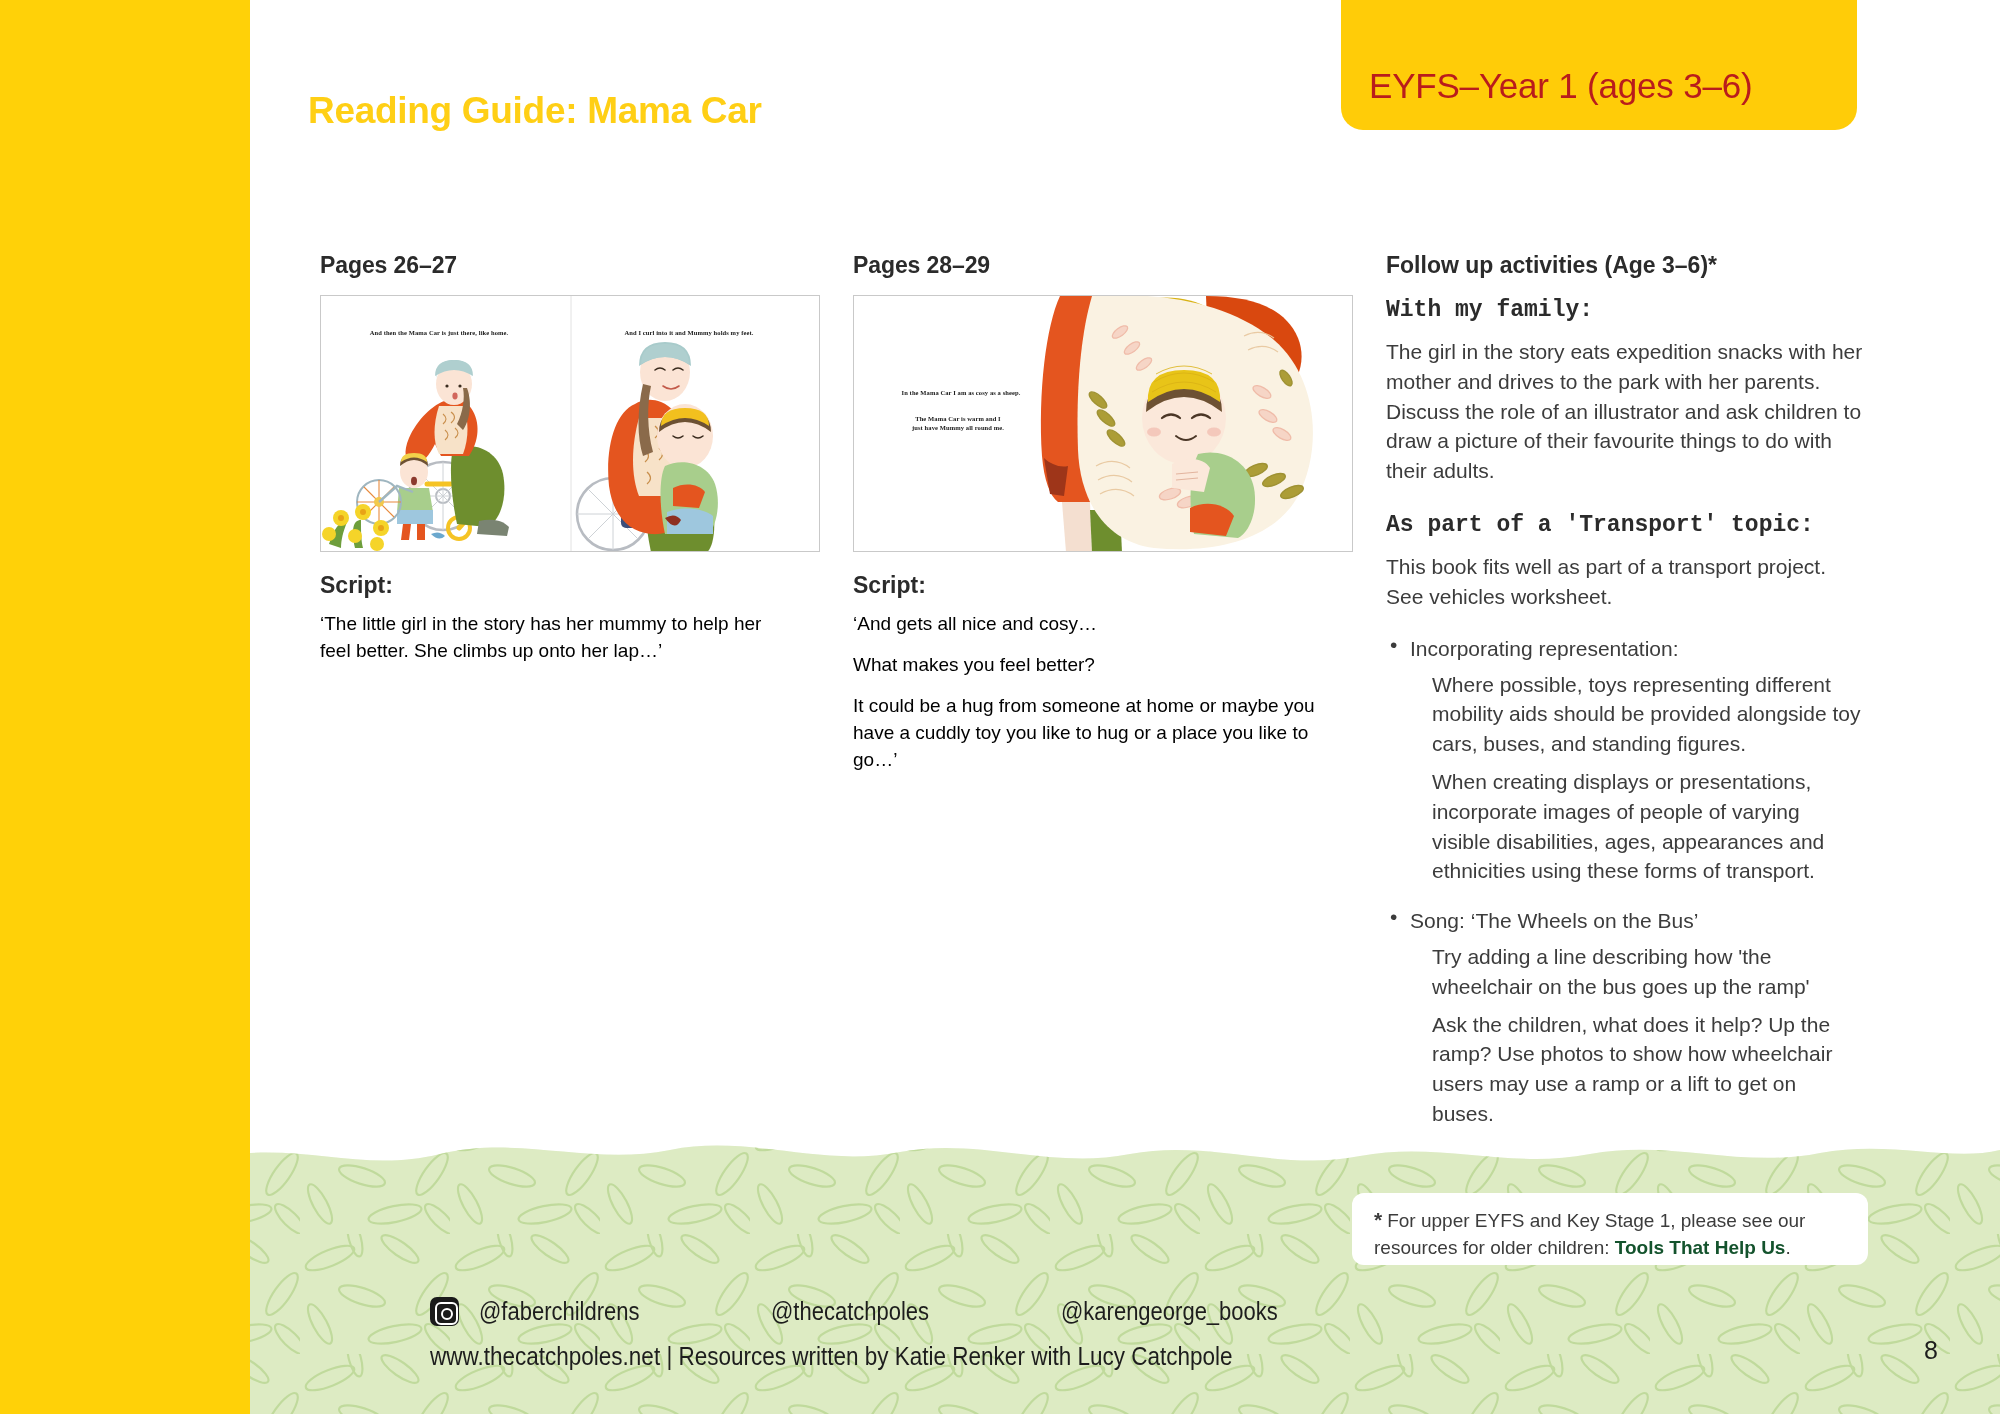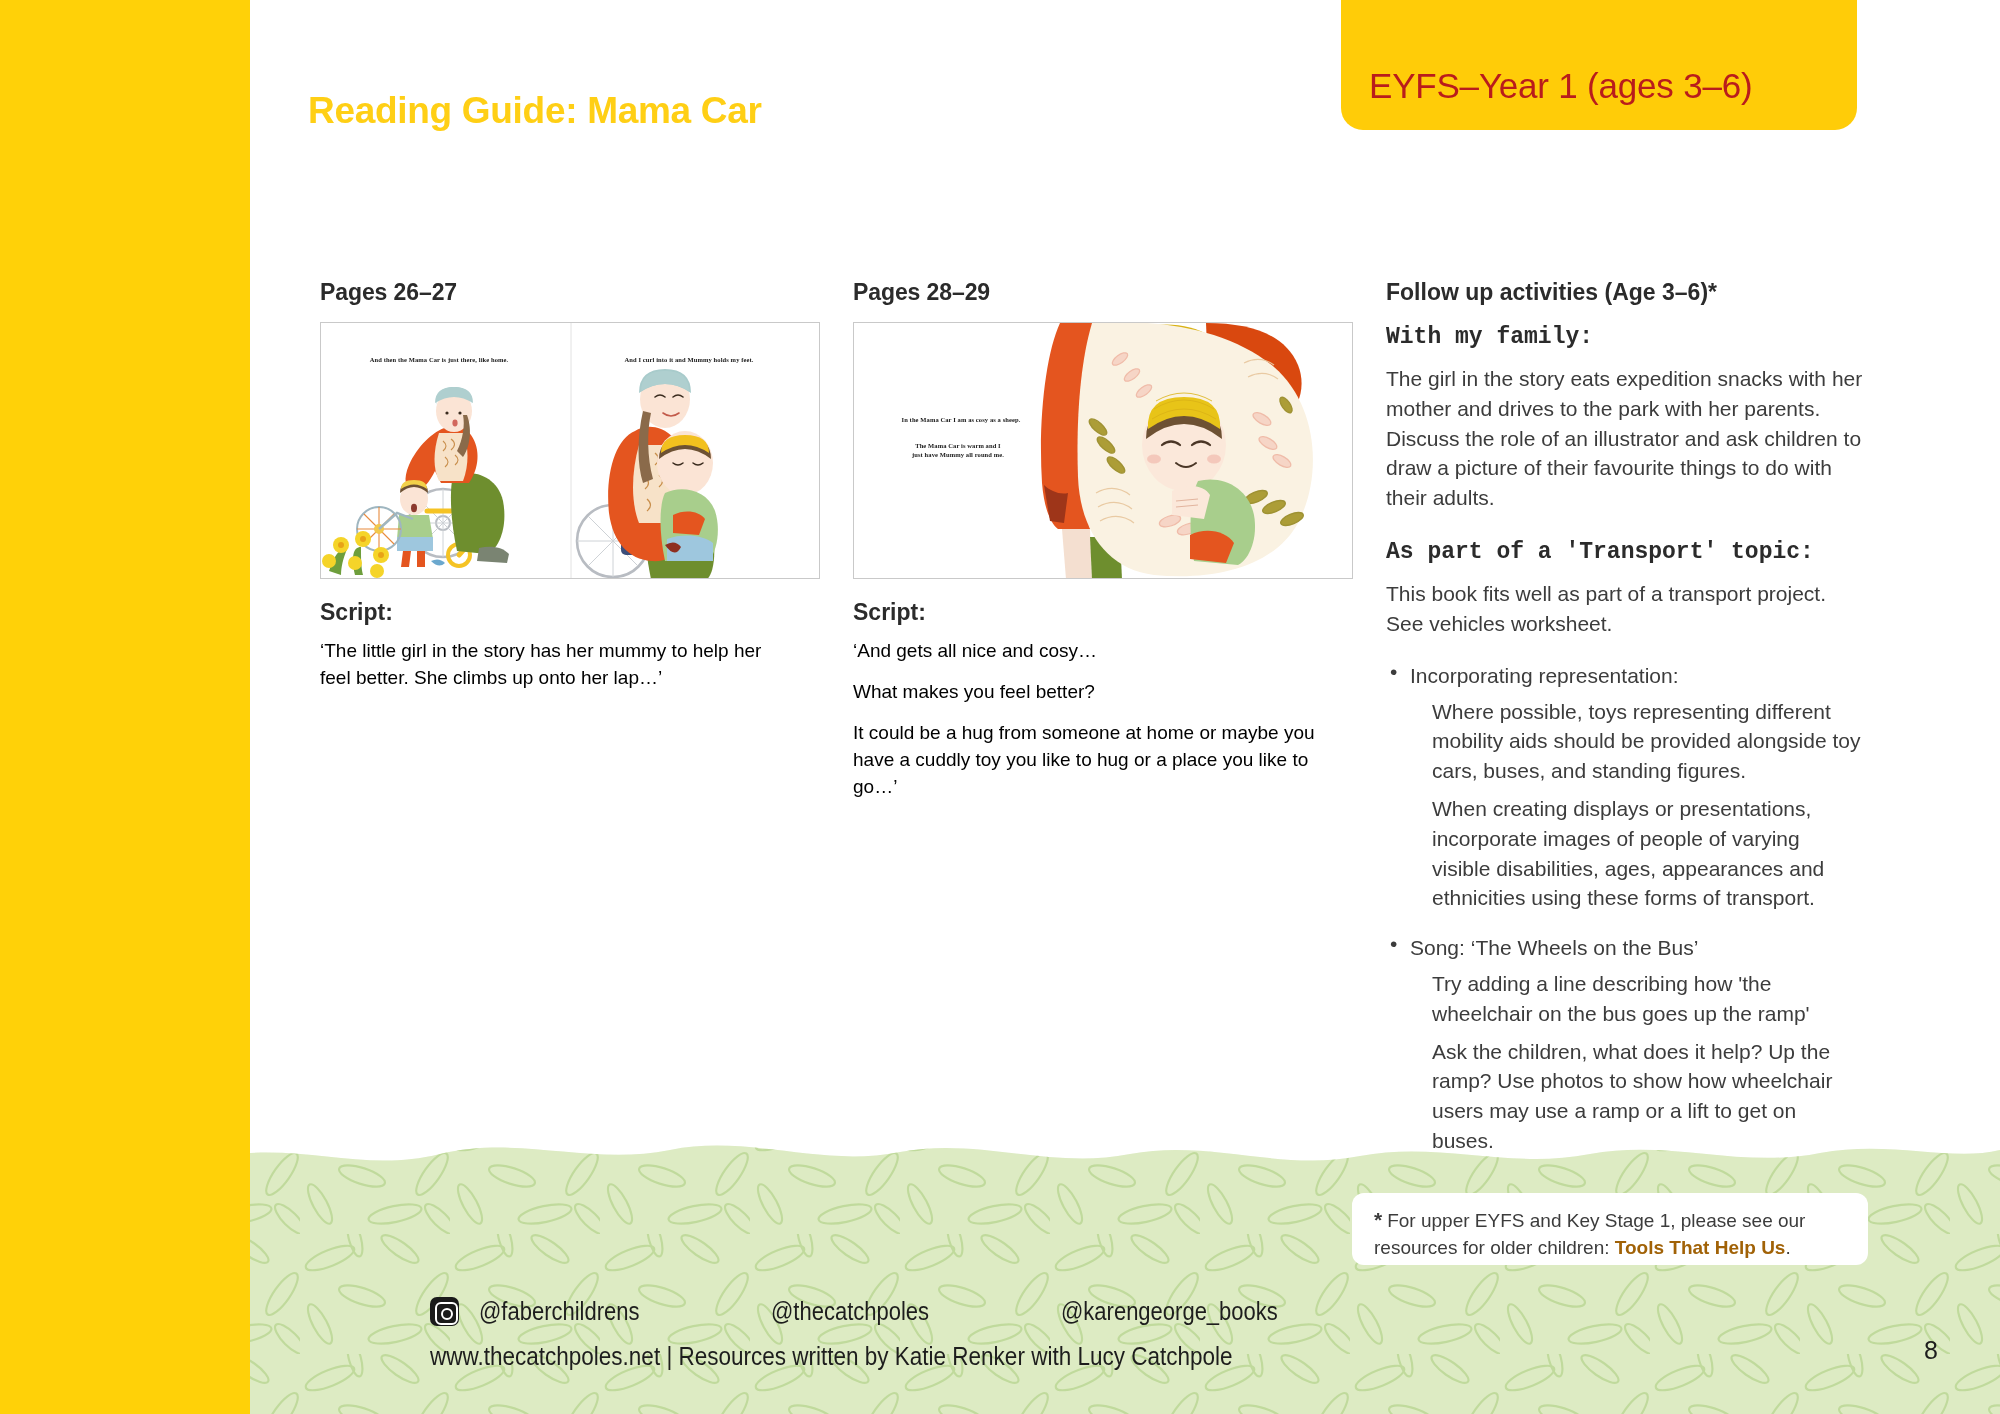--- a/index.html
+++ b/index.html
@@ -34,21 +34,21 @@
     border-radius:0 0 22px 22px;
     display:flex; align-items:flex-end; justify-content:flex-start;
     padding:0 0 24px 28px;
   }
   .age-badge-label{
     color:#b91c1c; font-size:35px; font-weight:400;
     letter-spacing:-0.2px; white-space:nowrap;
   }
 
   
-  .col{ position:absolute; top:279px;padding-left:28px; }
+  .col{ position:absolute; top:252px;padding-left:28px; }
   .col-a{ left:292px; width:500px; }
   .col-b{ left:825px; width:500px; }
   .col-c{ left:1358px; width:505px; }
 
   .col-head{
     font-size:23px; font-weight:700; color:#2b2b2b;
     letter-spacing:-0.1px; margin-bottom:16px;
   }
 
   
@@ -104,21 +104,21 @@
     position:absolute; left:1352px; top:1193px;
     width:516px; height:72px;
     background:#ffffff; border-radius:12px;
     padding:12px 22px 0 22px;
     z-index:5;
   }
   .footnote-text{
     font-size:19px; line-height:1.4; color:#3c3c3c; text-align:left;
   }
   .footnote-text .star{ font-weight:700; font-size:21px; margin-right:5px; }
-  .footnote-text b{ font-weight:700; color:#a16207; }
+  .footnote-text b{ font-weight:700; color:#14532d; }
 
   
   .footer-social{
     position:absolute; top:1297px; left:430px;
     display:flex; align-items:center; z-index:5;
     font-family:"Liberation Sans Narrow","Liberation Sans", sans-serif;
   }
   .ig-icon{
     width:29px; height:29px; background:#1a1a1a;
     border-radius:7px; position:relative; margin-right:20px;

